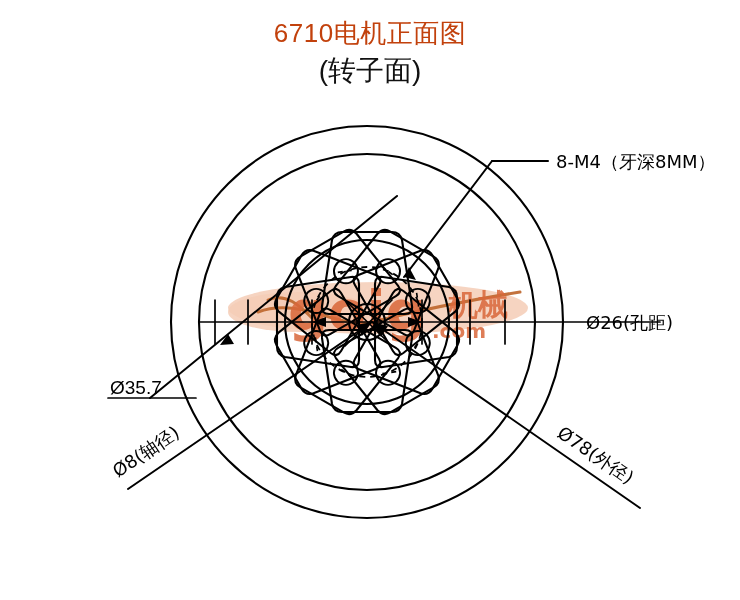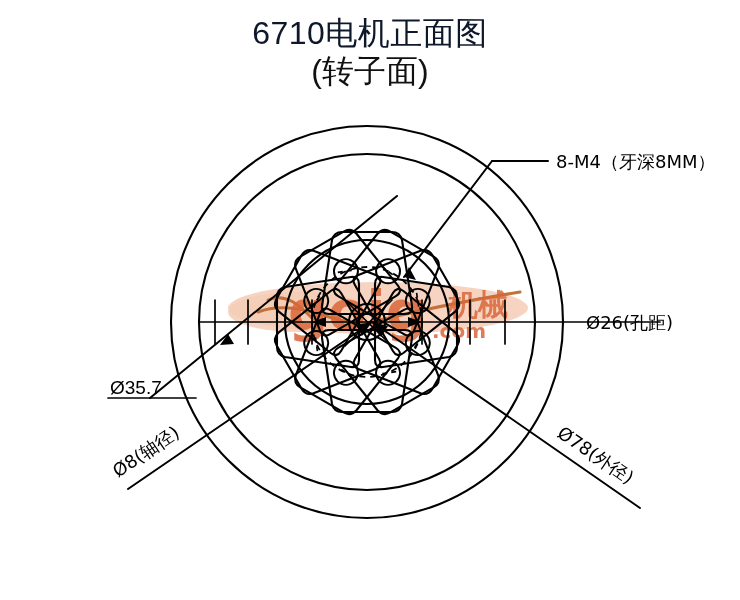--- a/index.html
+++ b/index.html
@@ -23,27 +23,27 @@
   }
   .title-block {
     position: absolute;
     left: 0;
     top: 14px;
     width: 740px;
     text-align: center;
     pointer-events: none;
   }
   .title-main {
-    font-size: 32px;
+    font-size: 26px;
     line-height: 38px;
     letter-spacing: 0.5px;
-    color: #0f172a;
+    color: #c2410c;
   }
   .title-sub {
-    font-size: 32px;
+    font-size: 28px;
     line-height: 38px;
     color: #111;
   }
   svg#drawing {
     position: absolute;
     left: 0; top: 0;
     width: 740px;
     height: 600px;
     display: block;
   }

